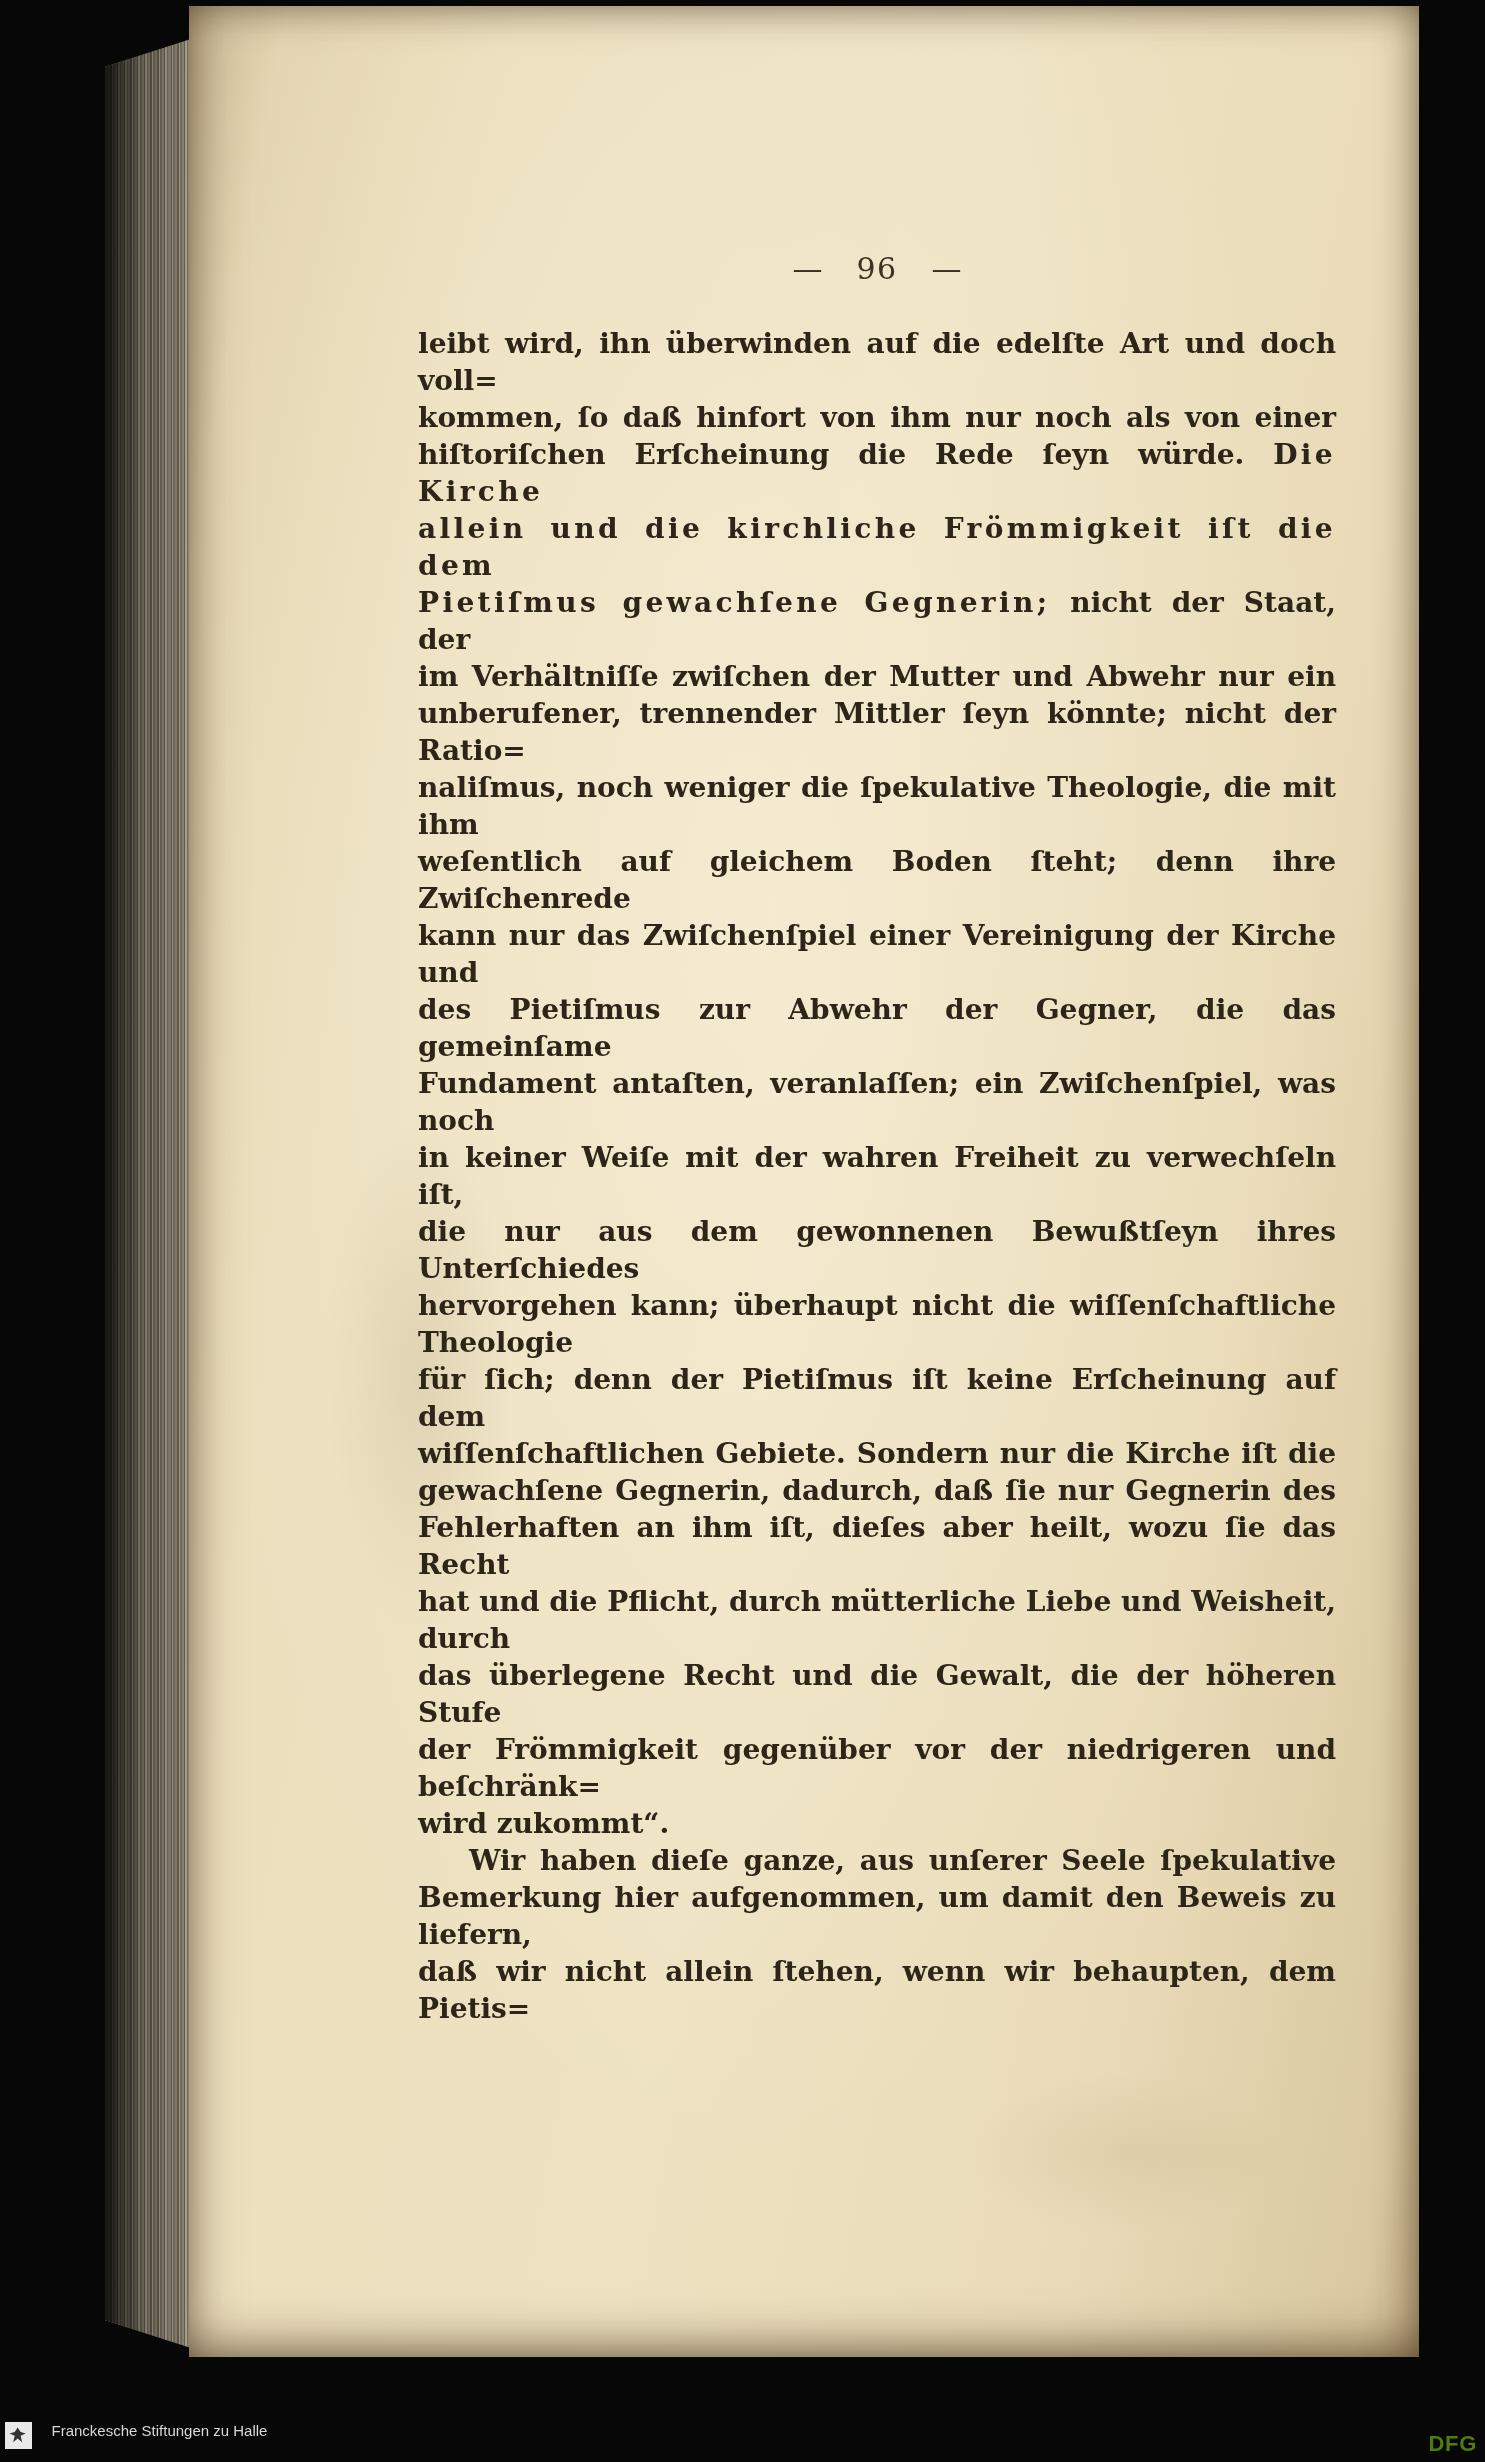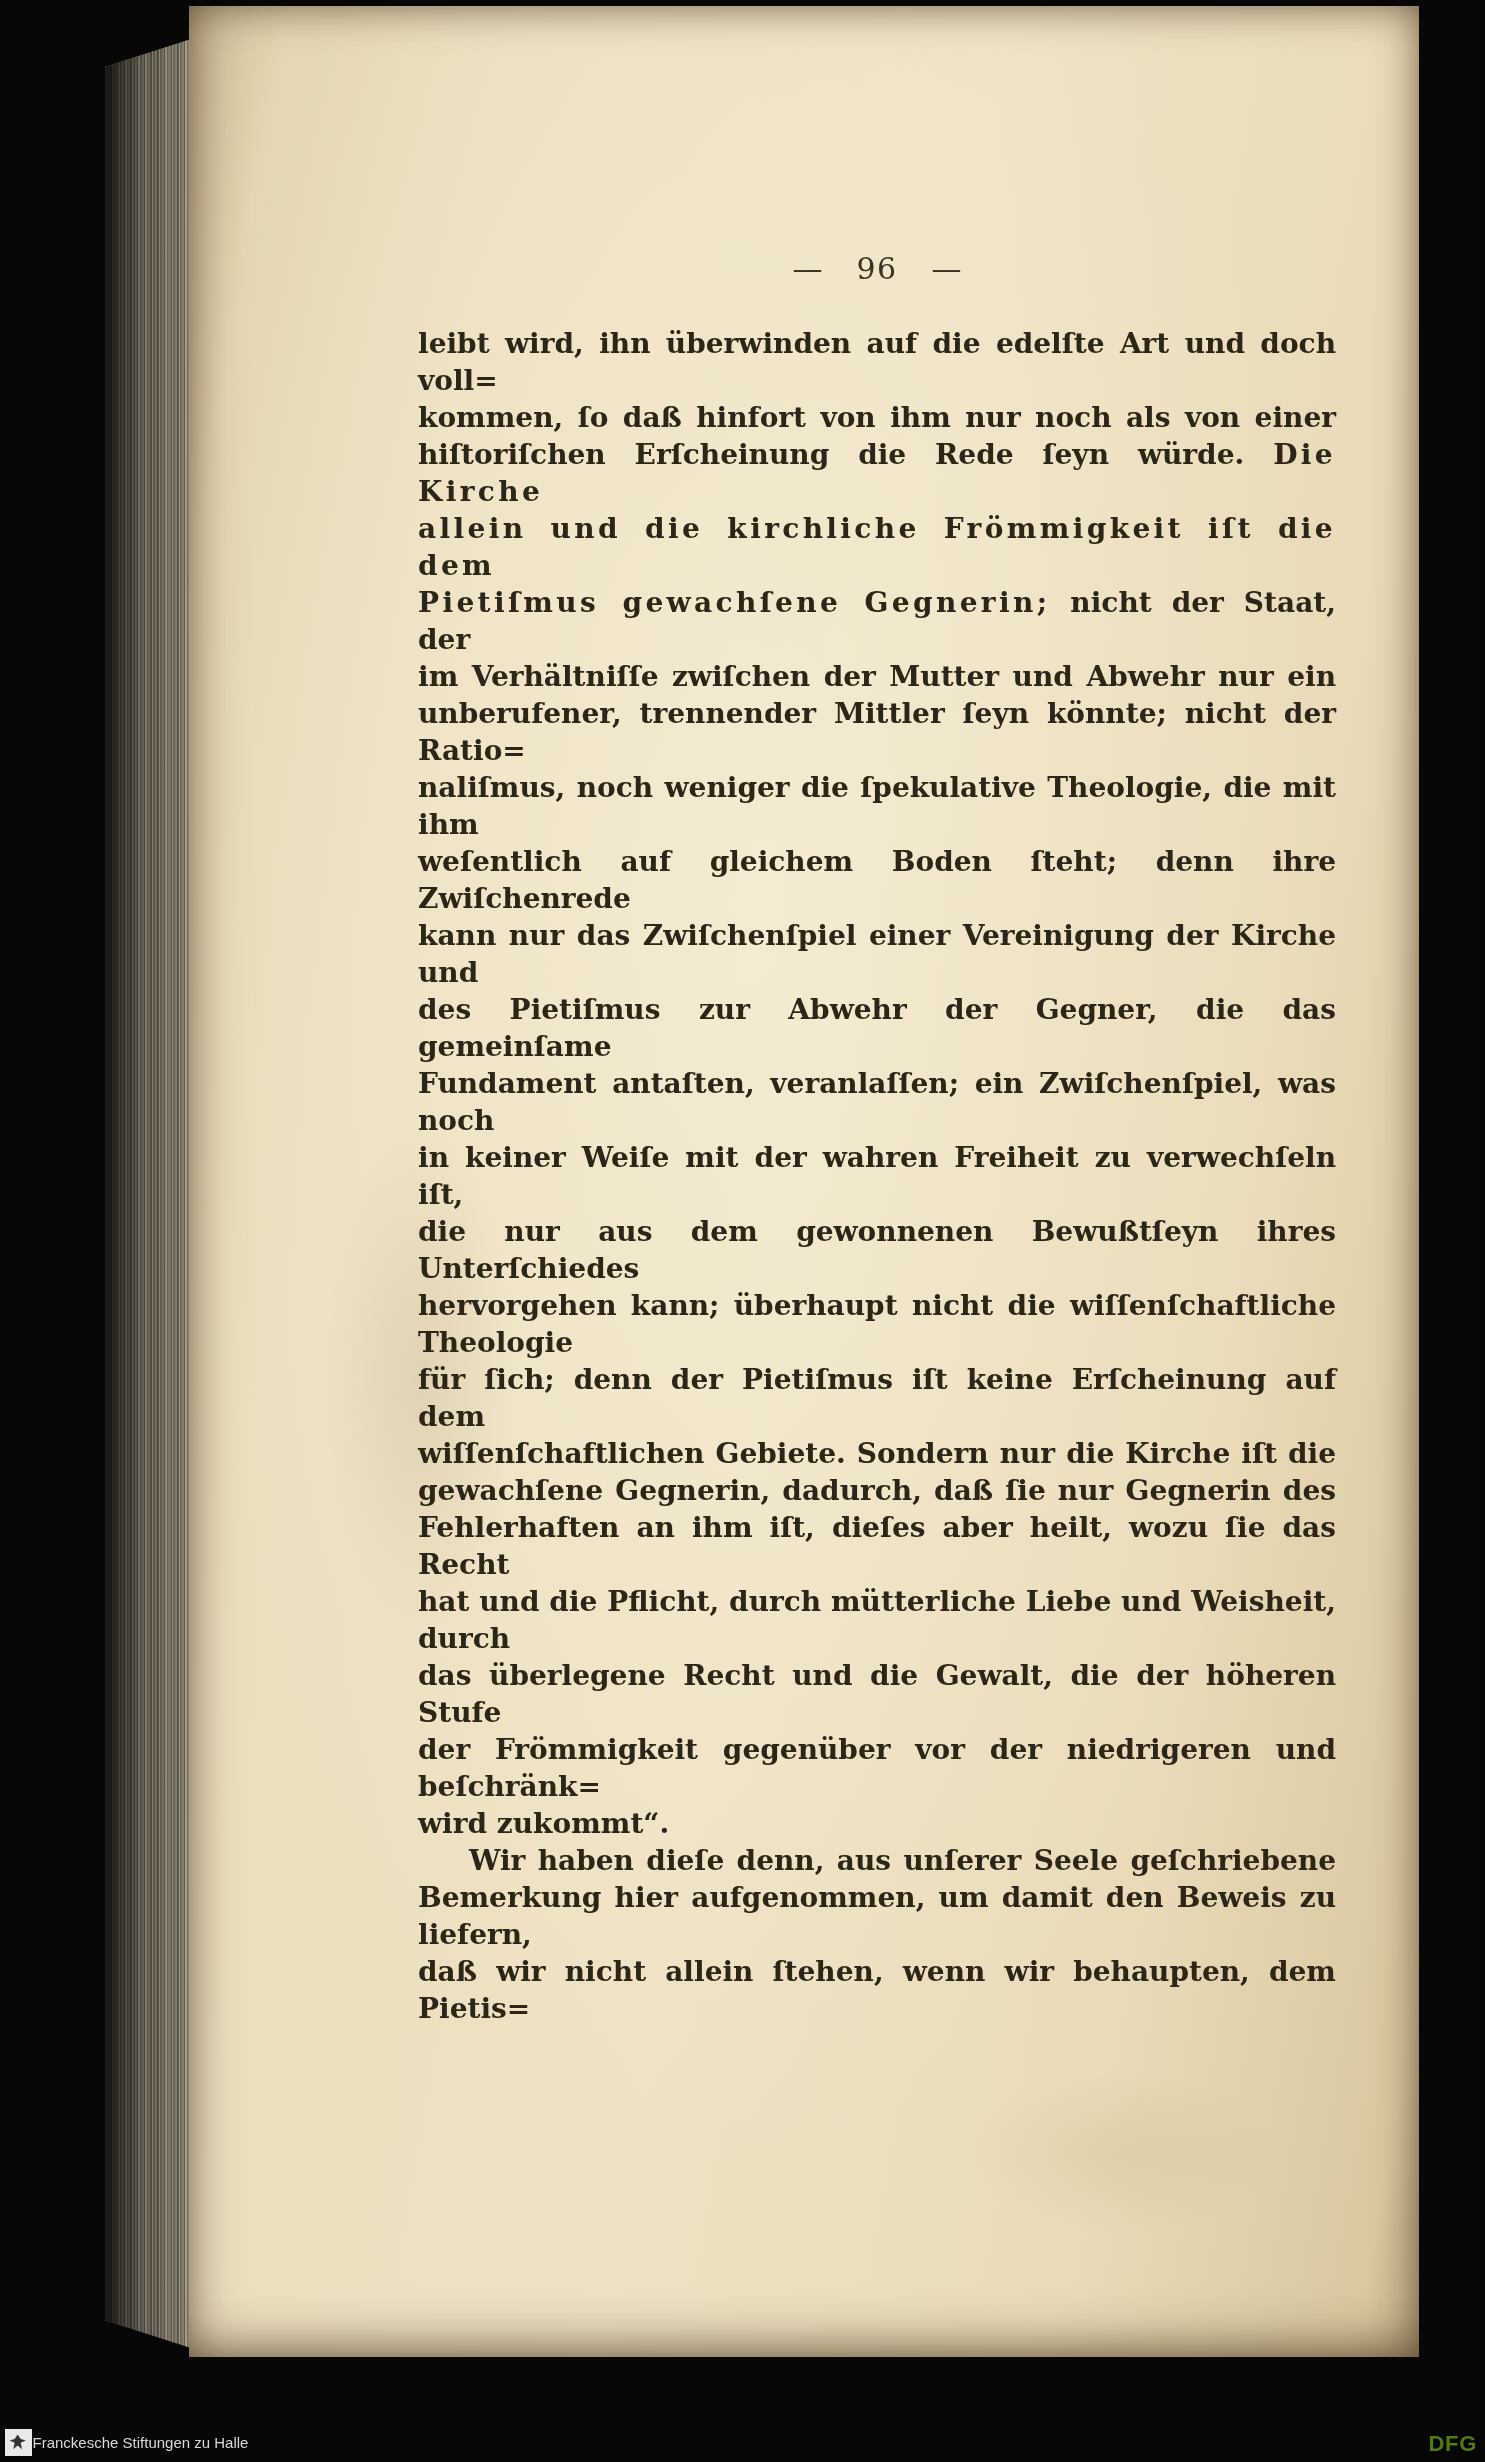--- a/index.html
+++ b/index.html
@@ -37,21 +37,21 @@
 
   .text-block{margin-top:39px;font-size:28px;line-height:37px;font-weight:bold;
     text-rendering:optimizeLegibility;}
   .line{text-align:justify;text-align-last:justify;}
   .line.end{text-align-last:left;}
   .line.indent{text-indent:51px;}
   .sp{letter-spacing:.12em;}
 
   
   .footer{position:absolute;left:0;bottom:0;width:1486px;height:36px;}
-  .footer-left{position:absolute;left:4.5px;bottom:6px;display:flex;align-items:center;gap:1px;}
+  .footer-left{position:absolute;left:4.5px;bottom:13px;display:flex;gap:20px;}
   .logo-box{width:27px;height:27px;background:#e9e9e9;display:flex;align-items:center;justify-content:center;}
   .inst{color:#d8d8d8;font:15px "Liberation Sans",sans-serif;}
   .dfg{position:absolute;right:9px;bottom:5.2px;color:#4d7c0f;
     font:bold 22px "Liberation Sans",sans-serif;letter-spacing:0.7px;}
 </style>
 </head>
 <body>
 
 <div class="scene">
 
@@ -88,21 +88,21 @@
             <div class="line"><span>für ſich; denn der Pietiſmus iſt keine Erſcheinung auf dem</span></div>
             <div class="line"><span>wiſſenſchaftlichen Gebiete. Sondern nur die Kirche iſt die</span></div>
             <div class="line"><span>gewachſene Gegnerin, dadurch, daß ſie nur Gegnerin des</span></div>
             <div class="line"><span>Fehlerhaften an ihm iſt, dieſes aber heilt, wozu ſie das Recht</span></div>
             <div class="line"><span>hat und die Pflicht, durch mütterliche Liebe und Weisheit, durch</span></div>
             <div class="line"><span>das überlegene Recht und die Gewalt, die der höheren Stufe</span></div>
             <div class="line"><span>der Frömmigkeit gegenüber vor der niedrigeren und beſchränk=</span></div>
             <div class="line end"><span>wird zukommt“.</span></div>
           </div>
           <div>
-            <div class="line indent"><span>Wir haben dieſe denn, aus unſerer Seele geſchriebene</span></div>
+            <div class="line indent"><span>Wir haben dieſe ganze, aus unſerer Seele ſpekulative</span></div>
             <div class="line"><span>Bemerkung hier aufgenommen, um damit den Beweis zu liefern,</span></div>
             <div class="line"><span>daß wir nicht allein ſtehen, wenn wir behaupten, dem Pietis=</span></div>
           </div>
         </div>
     </div>
   </div>
 
   <div class="footer">
     <div class="footer-left">
       <span class="logo-box">

